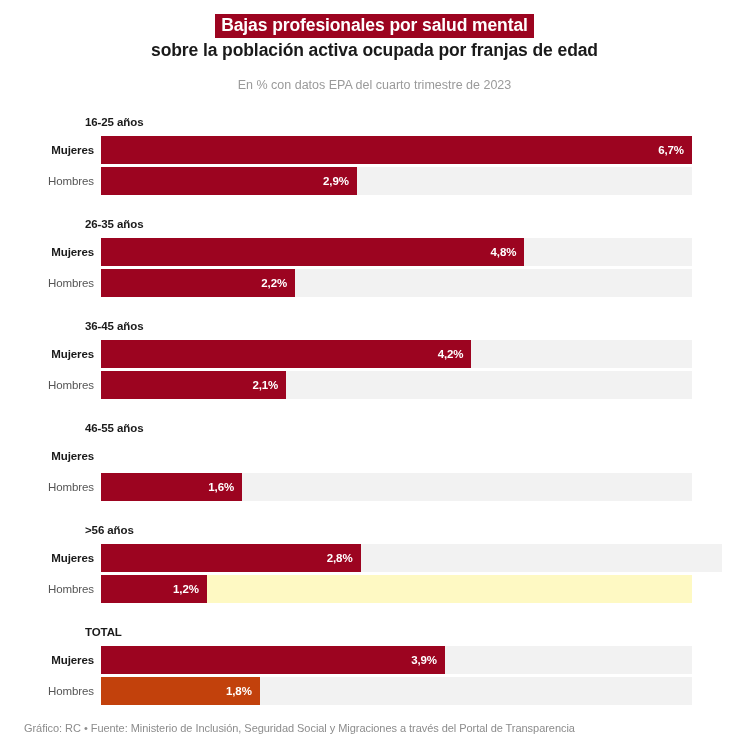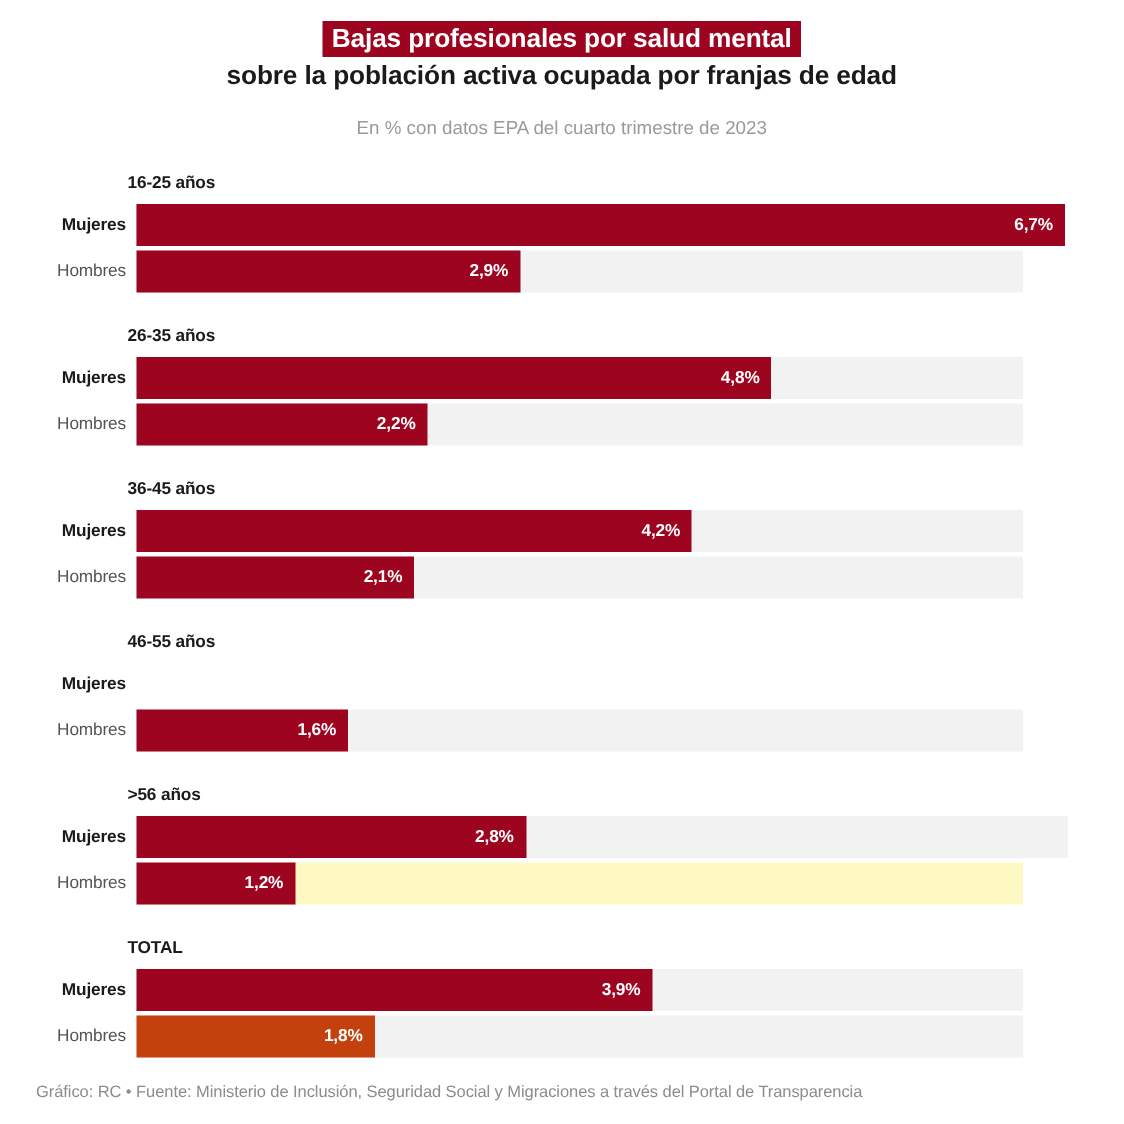--- a/index.html
+++ b/index.html
@@ -68,21 +68,21 @@
     top: 4px;
     font-size: 11.5px;
     font-weight: bold;
     color: #1a1a1a;
     letter-spacing: -0.1px;
     white-space: nowrap;
   }
   .rows {
     position: absolute;
     top: 24px;
-    left: 6px;
+    left: 16px;
     right: 0;
   }
   .row {
     position: relative;
     height: 28px;
     margin-bottom: 3px;
   }
   .row-label {
     position: absolute;
     left: 0;
@@ -150,21 +150,21 @@
   <span class="title-line2">sobre la población activa ocupada por franjas de edad</span>
   <span class="subtitle">En % con datos EPA del cuarto trimestre de 2023</span>
 </div>
 
 <div class="chart">
     <div class="group">
       <div class="group-label">16-25 años</div>
       <div class="rows">
         <div class="row">
           <div class="row-label mujeres">Mujeres</div>
-          <div class="track" style="background: #f0abfc; padding-left: 28px;">
+          <div class="track" style="background: #f0abfc;">
             <div class="bar" style="width: 100%; background: rgb(156, 4, 32);">
               <span class="bar-value">6,7%</span>
             </div>
           </div>
         </div>
         <div class="row">
           <div class="row-label hombres">Hombres</div>
           <div class="track" style="background: rgb(242, 242, 242);">
             <div class="bar" style="width: 43.2836%; background: rgb(156, 4, 32);">
               <span class="bar-value">2,9%</span>

